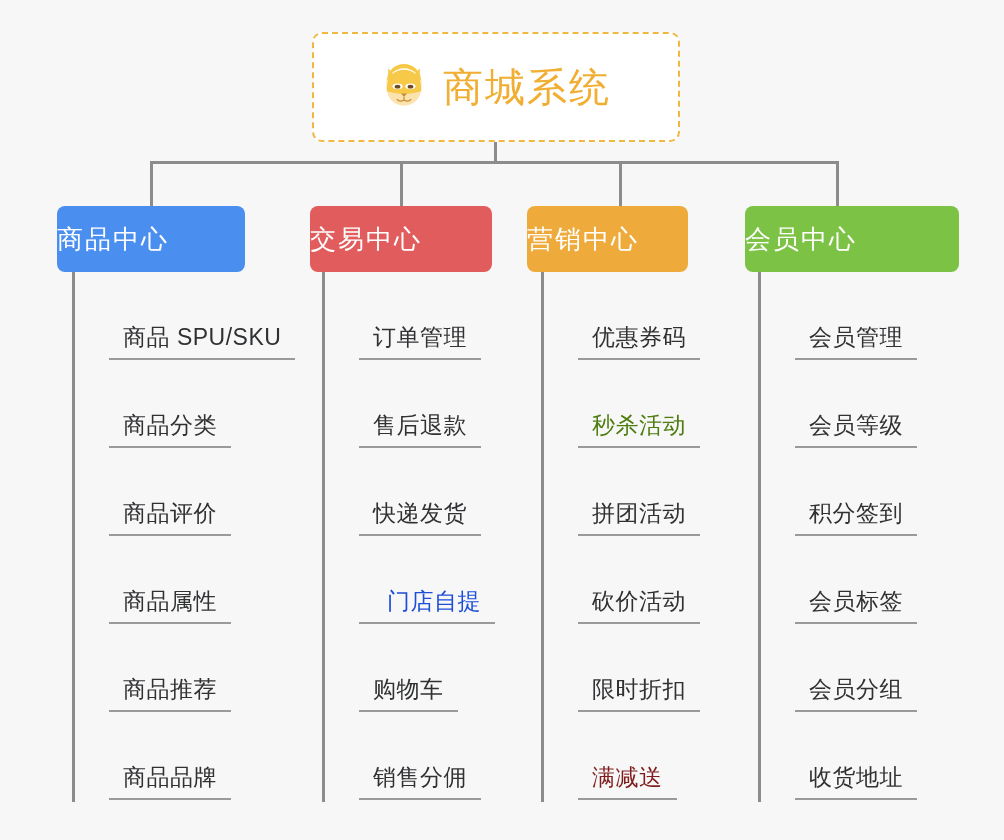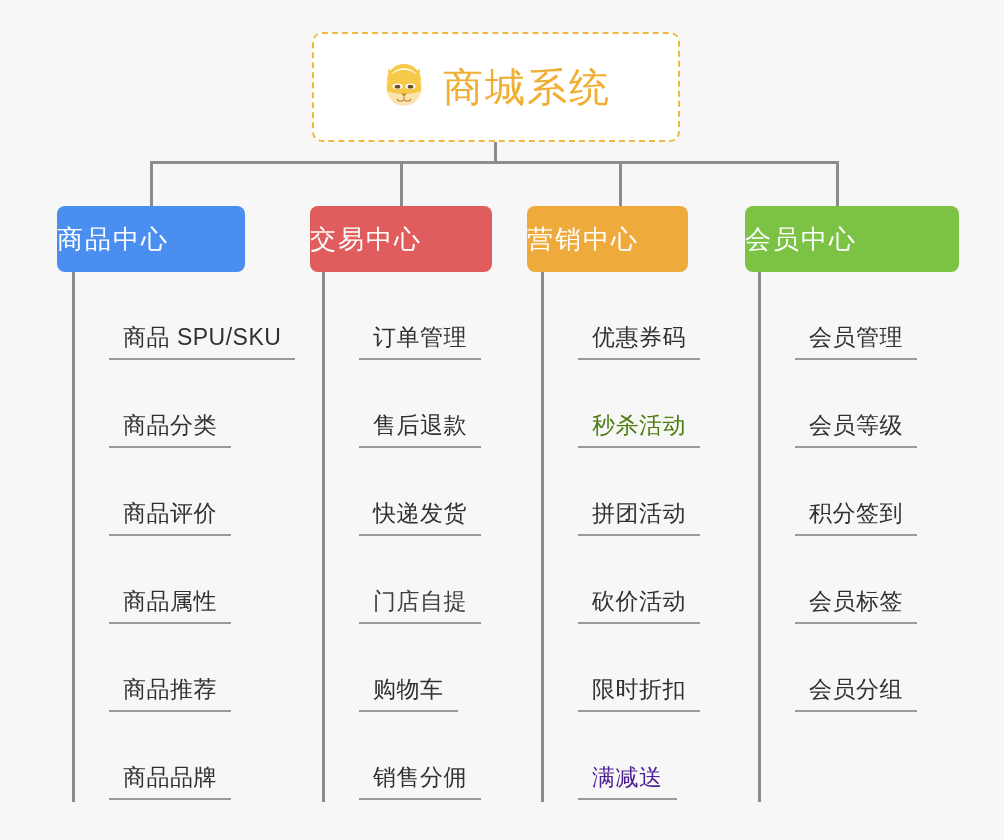--- a/index.html
+++ b/index.html
@@ -185,21 +185,21 @@
         <div class="leaf-item">
           <div class="leaf-inner" style="border-bottom-color: rgb(154, 154, 154);"><span class="leaf-label" style="color: rgb(48, 49, 51);">订单管理</span></div>
         </div>
         <div class="leaf-item">
           <div class="leaf-inner" style="border-bottom-color: rgb(154, 154, 154);"><span class="leaf-label" style="color: rgb(48, 49, 51);">售后退款</span></div>
         </div>
         <div class="leaf-item">
           <div class="leaf-inner" style="border-bottom-color: rgb(154, 154, 154);"><span class="leaf-label" style="color: rgb(48, 49, 51);">快递发货</span></div>
         </div>
         <div class="leaf-item">
-          <div class="leaf-inner" style="border-bottom-color: rgb(154, 154, 154);"><span class="leaf-label" style="color: #404040;">门店自提</span></div>
+          <div class="leaf-inner" style="border-bottom-color: rgb(154, 154, 154);"><span class="leaf-label" style="color: #1d4ed8; margin-left: 14px;">门店自提</span></div>
         </div>
         <div class="leaf-item">
           <div class="leaf-inner" style="border-bottom-color: rgb(154, 154, 154);"><span class="leaf-label" style="color: rgb(48, 49, 51); margin-top: 48px;">购物车</span></div>
         </div>
         <div class="leaf-item">
           <div class="leaf-inner" style="border-bottom-color: rgb(154, 154, 154);"><span class="leaf-label" style="color: rgb(48, 49, 51);">销售分佣</span></div>
         </div>
       </div>
   </div>
   <div class="leaf-col" style="left:541px;">
@@ -214,21 +214,21 @@
         <div class="leaf-item">
           <div class="leaf-inner" style="border-bottom-color: rgb(154, 154, 154);"><span class="leaf-label" style="color: rgb(48, 49, 51);">拼团活动</span></div>
         </div>
         <div class="leaf-item">
           <div class="leaf-inner" style="border-bottom-color: rgb(154, 154, 154);"><span class="leaf-label" style="color: rgb(48, 49, 51);">砍价活动</span></div>
         </div>
         <div class="leaf-item">
           <div class="leaf-inner" style="border-bottom-color: rgb(154, 154, 154);"><span class="leaf-label" style="color: rgb(48, 49, 51);">限时折扣</span></div>
         </div>
         <div class="leaf-item">
-          <div class="leaf-inner" style="border-bottom-color: rgb(154, 154, 154);"><span class="leaf-label" style="color: #4c1d95;">满减送</span></div>
+          <div class="leaf-inner" style="border-bottom-color: rgb(154, 154, 154);"><span class="leaf-label" style="color: #7f1d1d;">满减送</span></div>
         </div>
       </div>
   </div>
   <div class="leaf-col" style="left:758px;">
     <div class="spine" style="background: rgb(140, 140, 140); height: 530px;"></div>
     <div class="leaf-list">
         <div class="leaf-item">
           <div class="leaf-inner" style="border-bottom-color: rgb(154, 154, 154);"><span class="leaf-label" style="color: rgb(48, 49, 51);">会员管理</span></div>
         </div>
         <div class="leaf-item">
@@ -236,16 +236,19 @@
         </div>
         <div class="leaf-item">
           <div class="leaf-inner" style="border-bottom-color: rgb(154, 154, 154);"><span class="leaf-label" style="color: rgb(48, 49, 51);">积分签到</span></div>
         </div>
         <div class="leaf-item">
           <div class="leaf-inner" style="border-bottom-color: rgb(154, 154, 154);"><span class="leaf-label" style="color: rgb(48, 49, 51);">会员标签</span></div>
         </div>
         <div class="leaf-item">
           <div class="leaf-inner" style="border-bottom-color: rgb(154, 154, 154);"><span class="leaf-label" style="color: rgb(48, 49, 51);">会员分组</span></div>
         </div>
+        <div class="leaf-item">
+          <div class="leaf-inner" style="border-bottom-color: rgb(154, 154, 154);"><span class="leaf-label" style="color: rgb(48, 49, 51);">收货地址</span></div>
+        </div>
       </div>
   </div>
 
 </div>
 
 </body></html>

